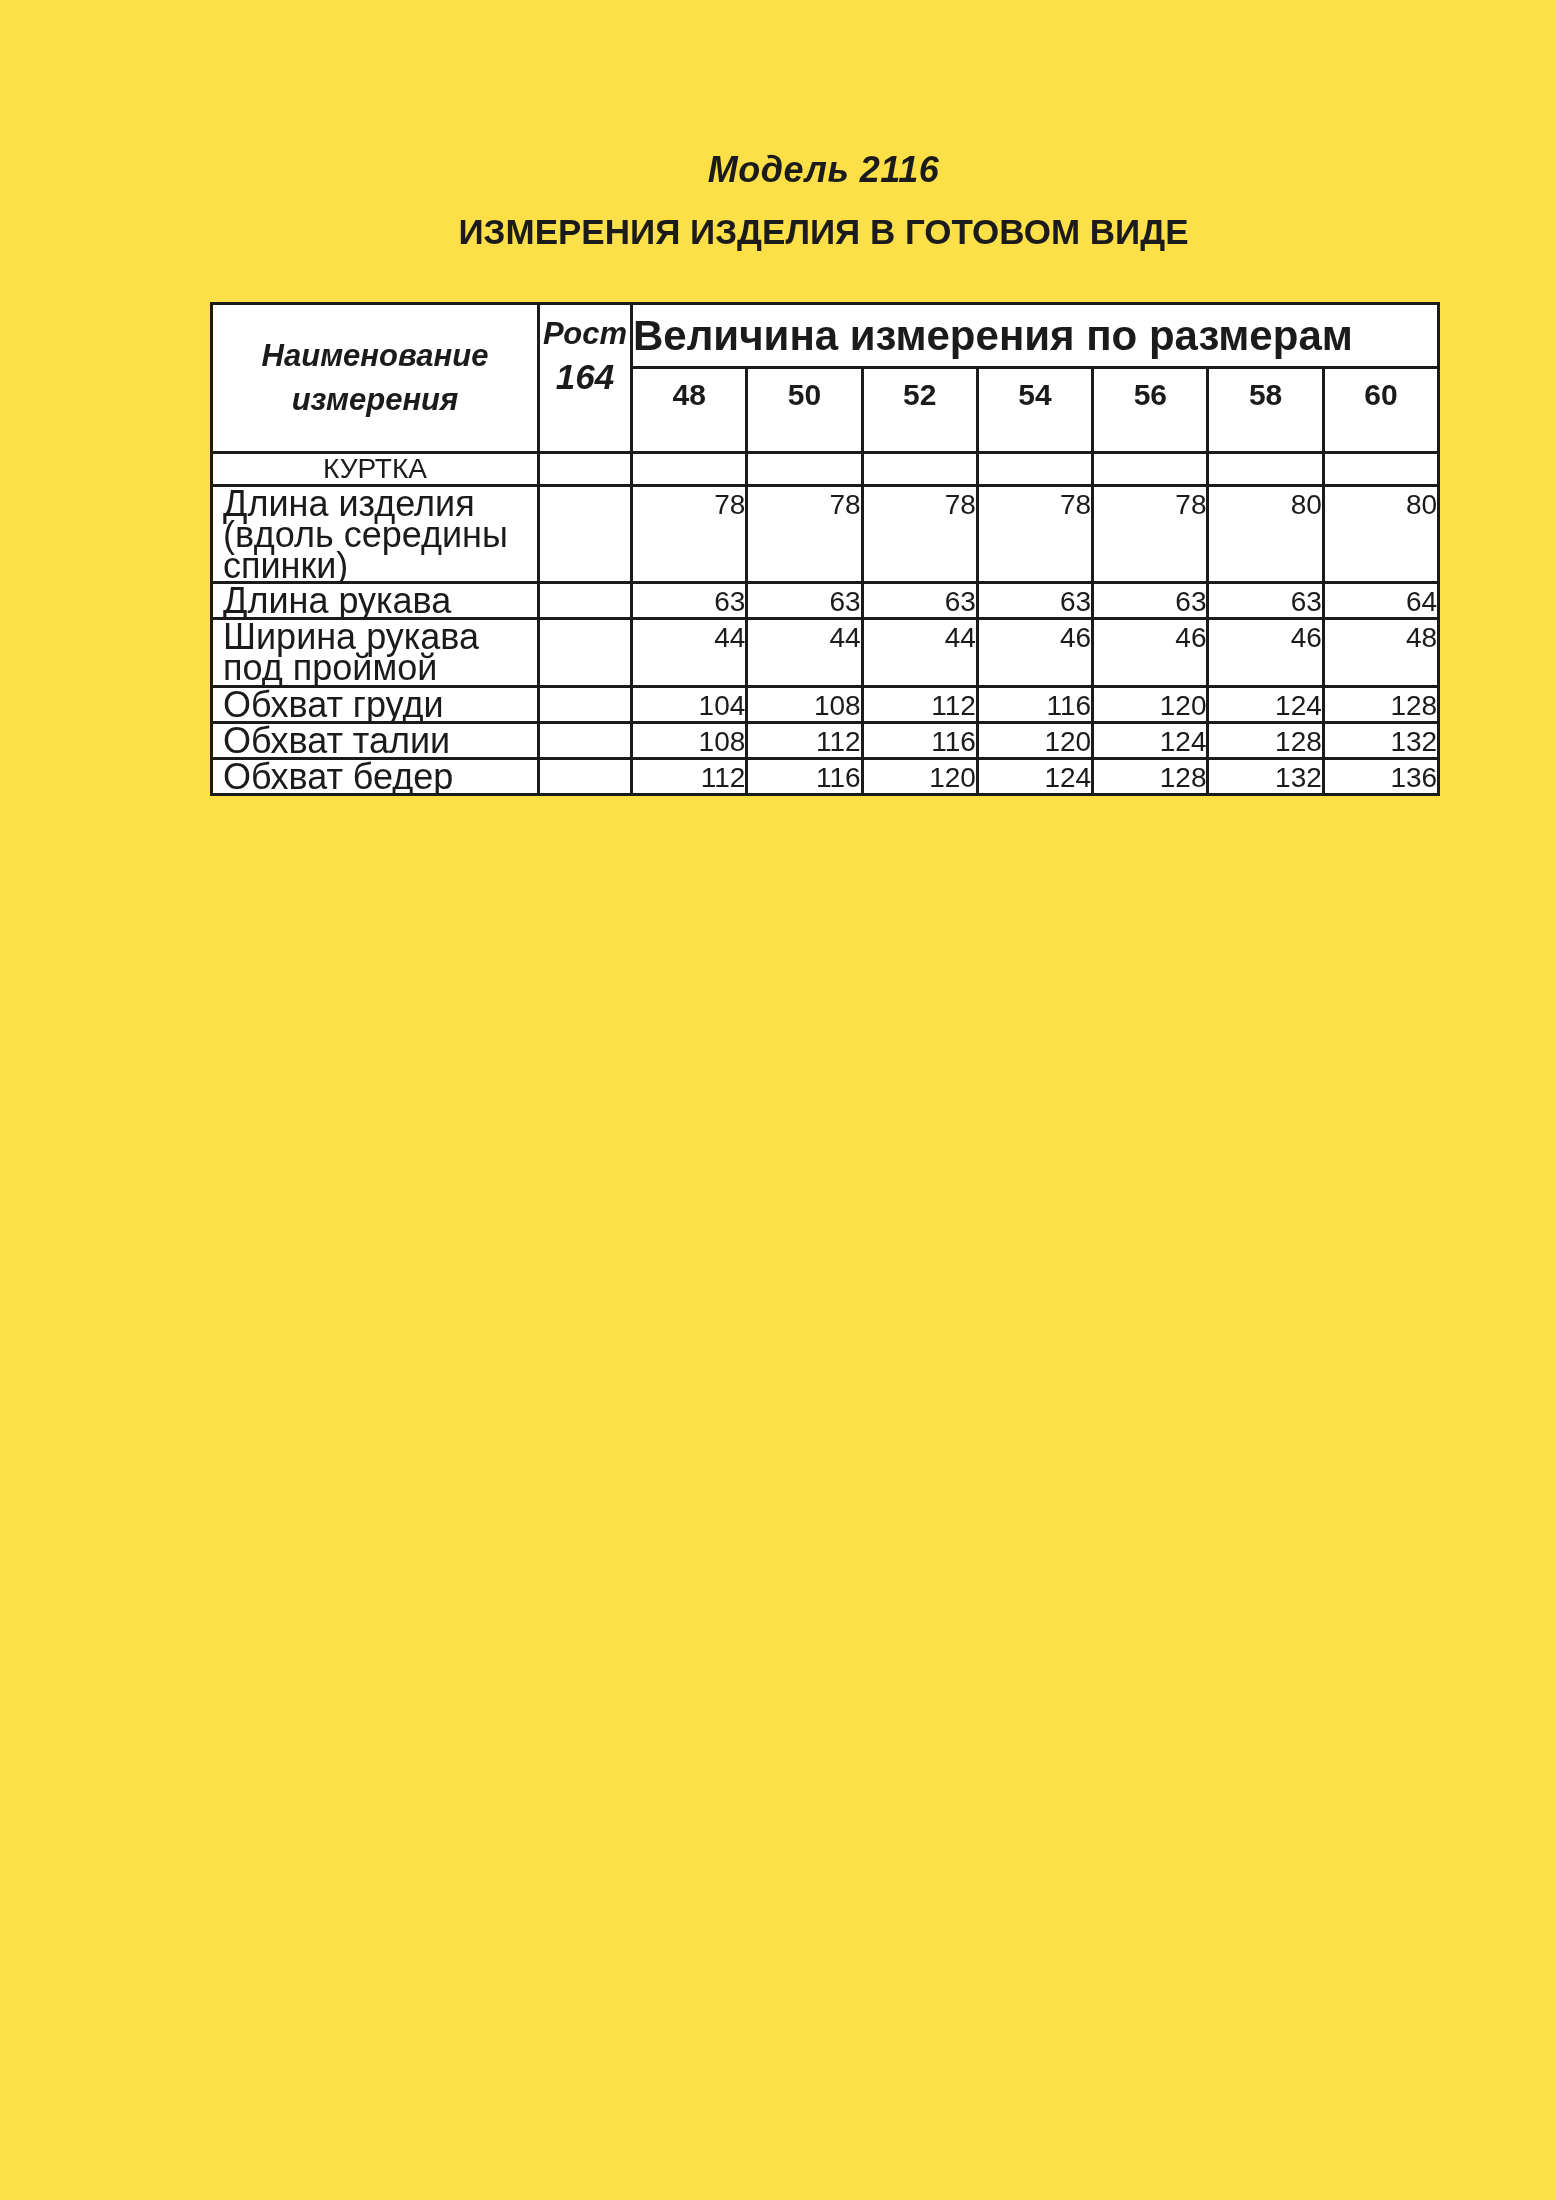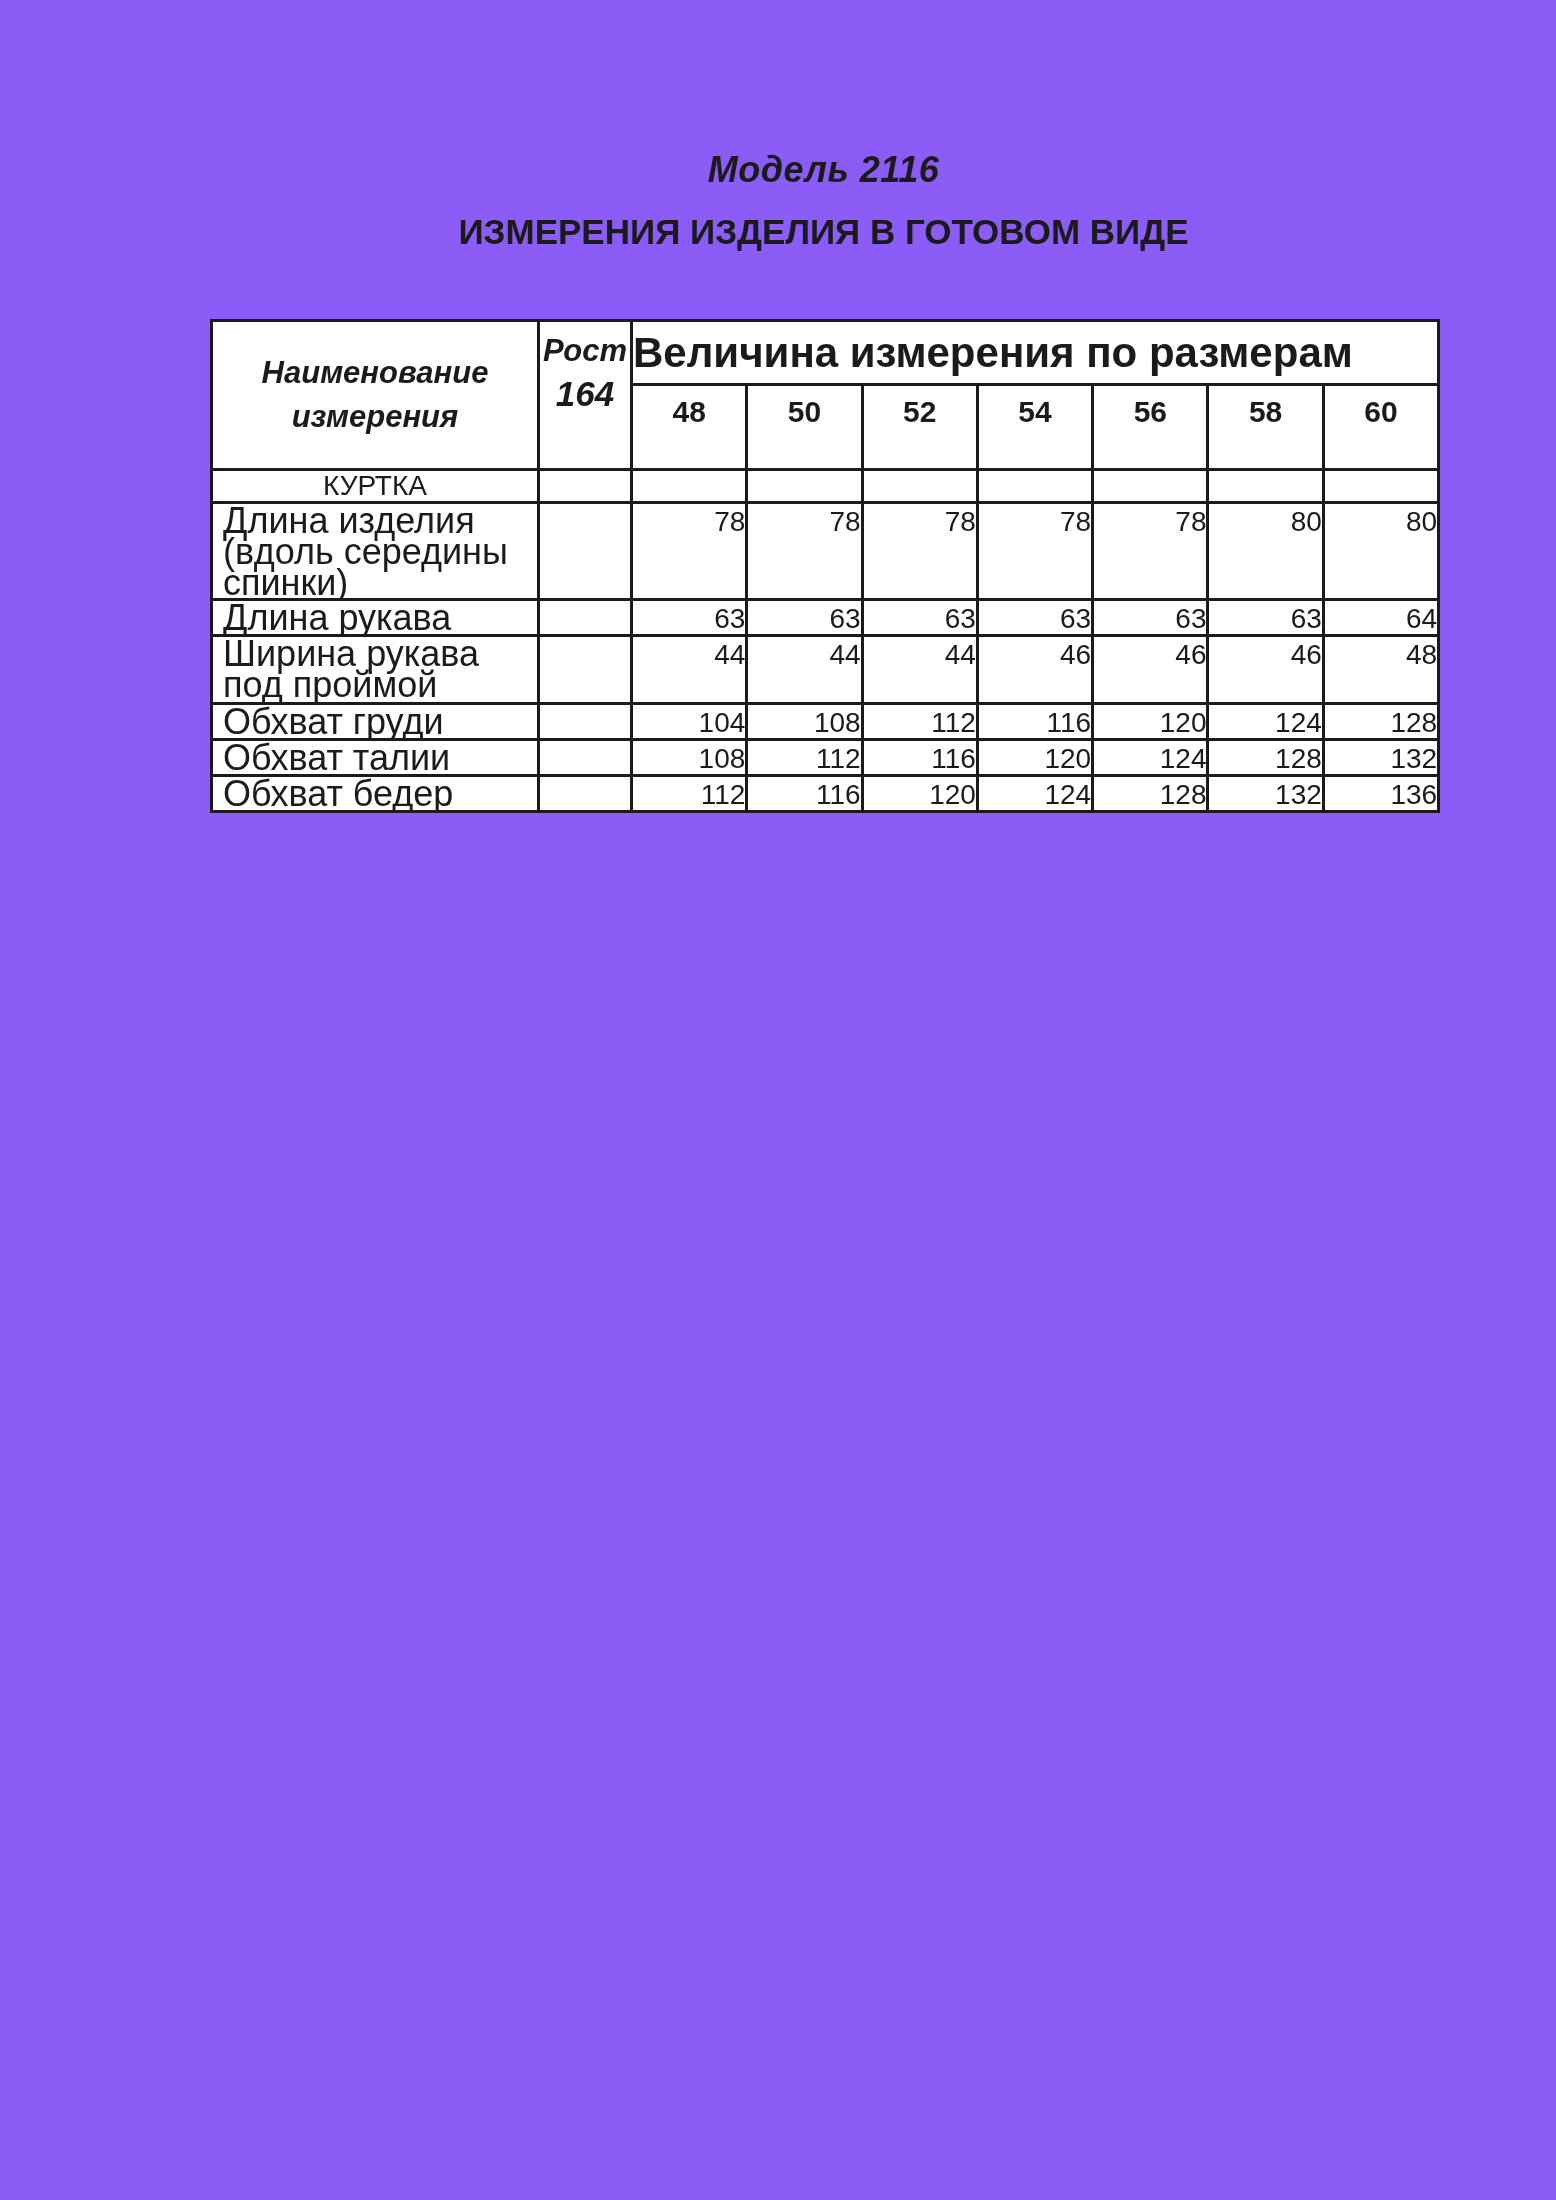--- a/index.html
+++ b/index.html
@@ -5,41 +5,41 @@
   * { margin: 0; padding: 0; box-sizing: border-box; }
   html, body { background: #ffffff; }
   body {
     width: 1556px; height: 2200px;
     font-family: "Liberation Sans", sans-serif;
     color: #1b1b1b;
   }
   .page {
     position: relative;
     width: 1556px; height: 2200px;
-    background: #8b5cf6;
+    background: #fde047;
     overflow: hidden;
   }
   .doc-title {
     position: absolute;
     left: 210px; top: 150px; width: 1227px;
     text-align: center;
     font-size: 36px; font-weight: 700; font-style: italic;
     line-height: 40px;
     letter-spacing: 0.5px;
   }
   .doc-subtitle {
     position: absolute;
     left: 210px; top: 212px; width: 1227px;
     text-align: center;
     font-size: 35px; font-weight: 700;
     line-height: 40px;
   }
   table.size-table {
     position: absolute;
-    left: 210px; top: 319px;
+    left: 210px; top: 302px;
     width: 1227px;
     border-collapse: collapse;
     table-layout: fixed;
   }
   table.size-table td {
     border: 3px solid #1b1b1b;
     background: #ffffff;
     overflow: hidden;
   }
   .name-head {

